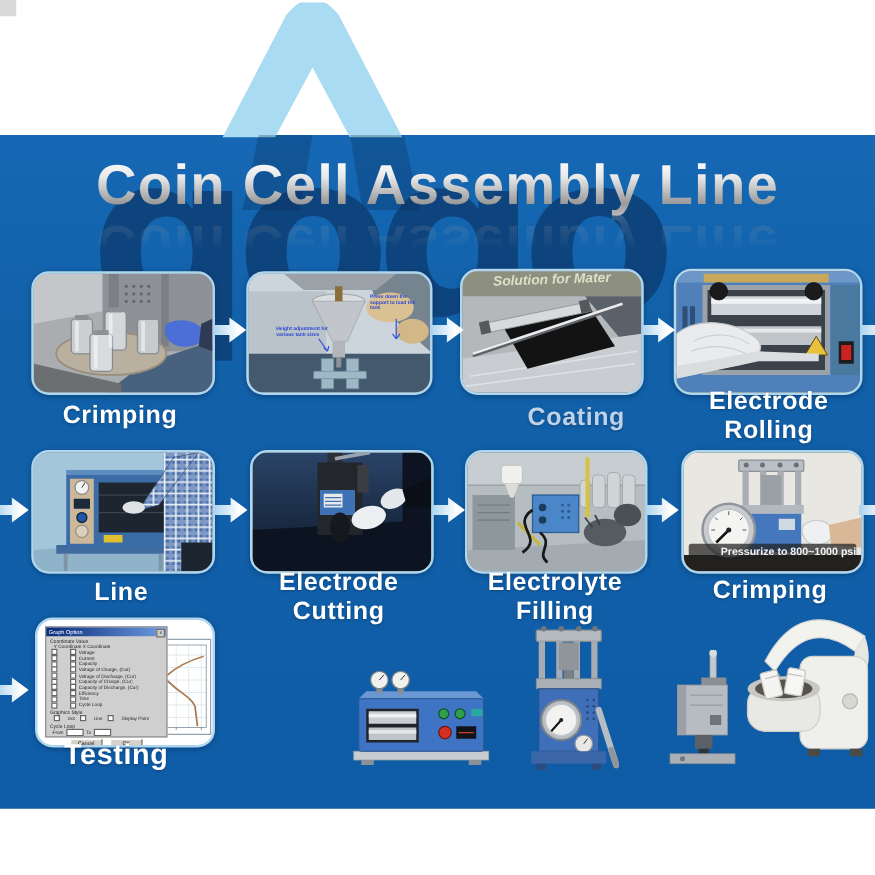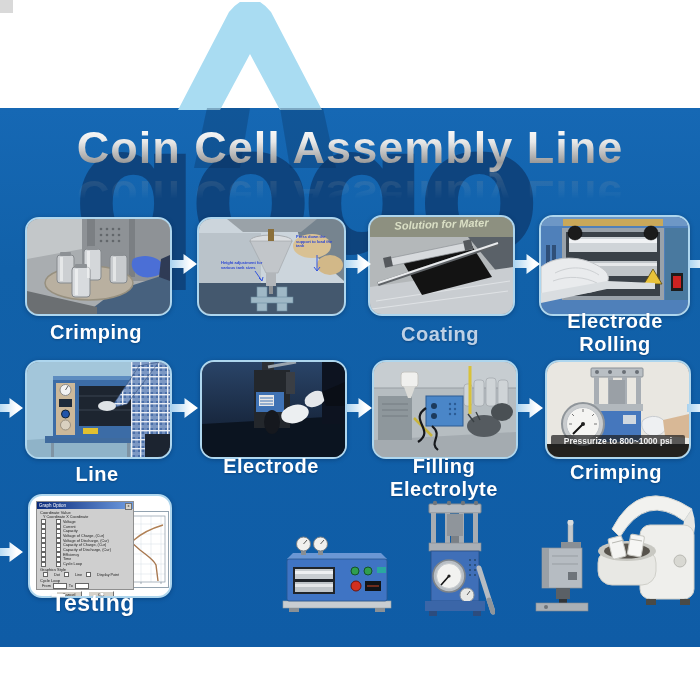--- a/index.html
+++ b/index.html
@@ -30,21 +30,21 @@
   .arrow{position:absolute;z-index:3;width:27px;height:24px;
          background:linear-gradient(90deg,#a8d2ef 0%,#ffffff 75%);
          clip-path:polygon(0 33%,50% 33%,50% 8%,100% 50%,50% 92%,50% 67%,0 67%);}
   .prod{position:absolute;z-index:3;}
   
   .ov-coating{position:absolute;left:0;top:1px;width:100%;text-align:center;z-index:2;
       font-size:11px;font-style:italic;font-weight:bold;color:rgba(226,232,204,.9);
       transform:rotate(-2deg);white-space:nowrap;}
   .ov-crimp{position:absolute;left:4px;right:4px;top:73px;height:12px;z-index:2;border-radius:2px;
       background:rgba(32,32,32,.72);color:#f2f2f2;font-size:8.5px;font-weight:bold;
-      text-align:center;line-height:12px;white-space:nowrap;}
+      text-align:right;line-height:12px;white-space:nowrap;}
   .note{position:absolute;z-index:2;font-size:4px;line-height:4.5px;color:#2b46d4;font-weight:bold;}
   
   .tcard{background:#ffffff;}
   .dlg{position:absolute;left:6px;top:5px;width:96px;height:87px;background:#cfcfcf;
        border:1px solid #8f8f8f;z-index:2;font-family:"Liberation Sans",sans-serif;}
   .dlg .tbar{height:7px;background:linear-gradient(90deg,#0a2a7a,#6f9ce0);color:#fff;
        font-size:4.5px;line-height:7px;padding-left:2px;position:relative;}
   .dlg .xbox{position:absolute;right:1px;top:1px;width:5px;height:5px;background:#d6d2ca;
        border:.5px solid #707070;font-size:4px;line-height:4.5px;text-align:center;color:#222;}
   .dgroup{font-size:4px;color:#222;padding:1px 0 0 3px;line-height:5px;}
@@ -211,21 +211,21 @@
       <polygon points="0,76 66,64 114,66 114,72 66,72 0,86" fill="#d9dde0"></polygon>
     </svg>
   </div>
 
   <div class="arrow" style="left:170px;top:252px;"></div>
   <div class="arrow" style="left:344px;top:252px;"></div>
   <div class="arrow" style="left:513px;top:252px;"></div>
   <div class="arrow" style="left:688px;top:252px;"></div>
 
   <div class="lbl" style="left:36px;top:321px;width:120px;">Crimping</div>
-  <div class="lbl muted" style="left:380px;top:323px;width:120px;">Coating</div>
+  <div class="lbl muted" style="left:380px;top:323px;width:120px;text-align:right;">Coating</div>
   <div class="lbl" style="left:553px;top:310px;width:124px;">
     <div>Electrode</div>
     <div>Rolling</div>
   </div>
 
   <div class="cell" style="left:25px;top:360px;width:143px;height:95px;">
     <svg width="143" height="95" viewBox="0 0 143 95">
       <defs>
         <pattern id="ovPlaid" width="9" height="9" patternUnits="userSpaceOnUse">
           <rect width="9" height="9" fill="#4a6fa8"></rect>
@@ -371,24 +371,25 @@
 
   <div class="arrow" style="left:-4px;top:396px;"></div>
   <div class="arrow" style="left:171px;top:396px;"></div>
   <div class="arrow" style="left:345px;top:396px;"></div>
   <div class="arrow" style="left:516px;top:396px;"></div>
   <div class="arrow" style="left:687px;top:396px;"></div>
 
   <div class="lbl" style="left:37px;top:463px;width:120px;">Line</div>
   <div class="lbl" style="left:211px;top:455px;width:120px;">
     <div>Electrode</div>
+    <div>Cutting</div>
   </div>
   <div class="lbl" style="left:383px;top:455px;width:122px;">
+    <div>Electrolyte</div>
     <div>Filling</div>
-    <div>Electrolyte</div>
   </div>
   <div class="lbl" style="left:556px;top:461px;width:120px;">Crimping</div>
 
   <div class="cell tcard" style="left:28px;top:494px;width:140px;height:100px;background:#fff;">
     <div class="dlg">
       <div class="tbar"><span>Graph Option</span>
         <span class="xbox">x</span>
       </div>
       <div class="dgroup">Coordinate Value</div>
       <div class="dcols">Y Coordinate   X Coordinate</div>

